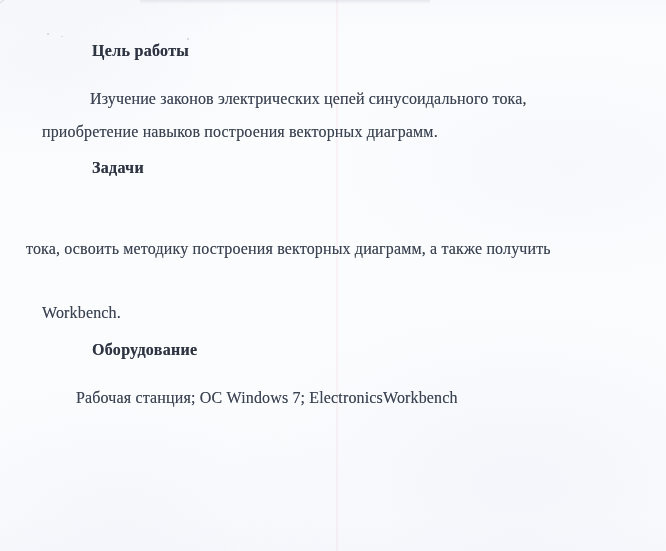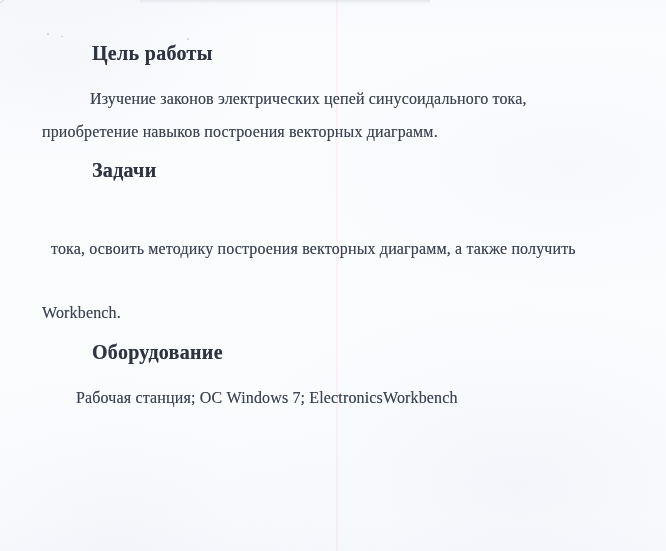--- a/index.html
+++ b/index.html
@@ -58,31 +58,31 @@
   .txt {
     position: absolute;
     white-space: nowrap;
     color: #3b4353;
     font-size: 16px;
     letter-spacing: 0.15px;
     text-shadow: 0 0 0.6px rgba(59,67,83,0.55);
   }
   .heading {
     font-weight: bold;
-    font-size: 20px;
+    font-size: 16px;
     color: #2e3442;
     letter-spacing: 0.3px;
     text-shadow: 0 0 0.6px rgba(46,52,66,0.6);
   }
   .h-goal      { left: 92px; top: 42px;  }
   .p1-l1       { left: 90px; top: 90px;  }
   .p1-l2       { left: 42px; top: 123px; }
   .h-tasks     { left: 92px; top: 159px; }
   .p2-l1       { left: 90px; top: 207px; }
-  .p2-l2       { left: 51px; top: 240px; }
+  .p2-l2       { left: 26px; top: 240px; }
   .p2-l3       { left: 42px; top: 272px; }
   .p2-l4       { left: 42px; top: 304px; }
   .h-equip     { left: 92px; top: 341px; }
   .equip-line  { left: 76px; top: 389px; }
 </style>
 </head>
 <body>
 
 <div class="page">
 

